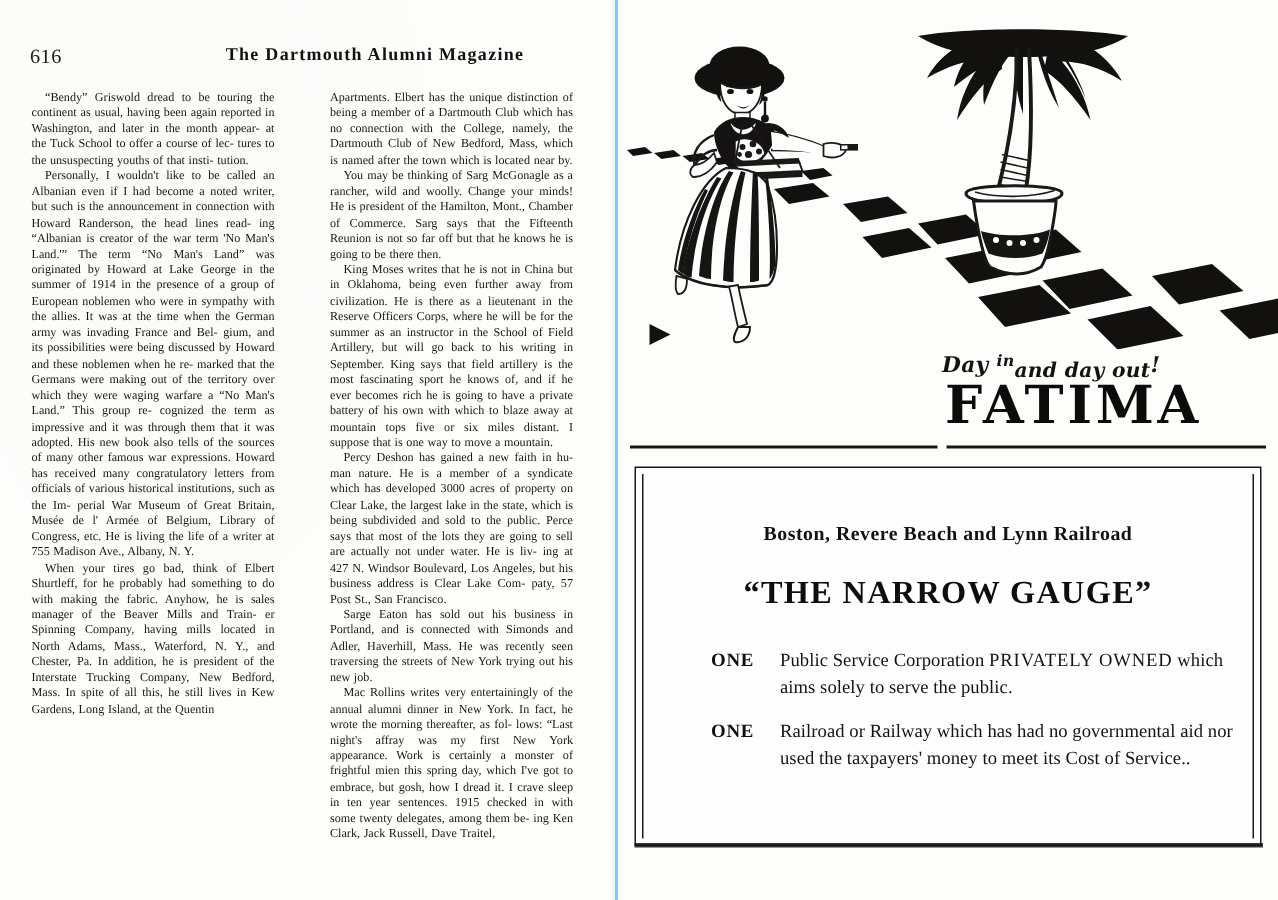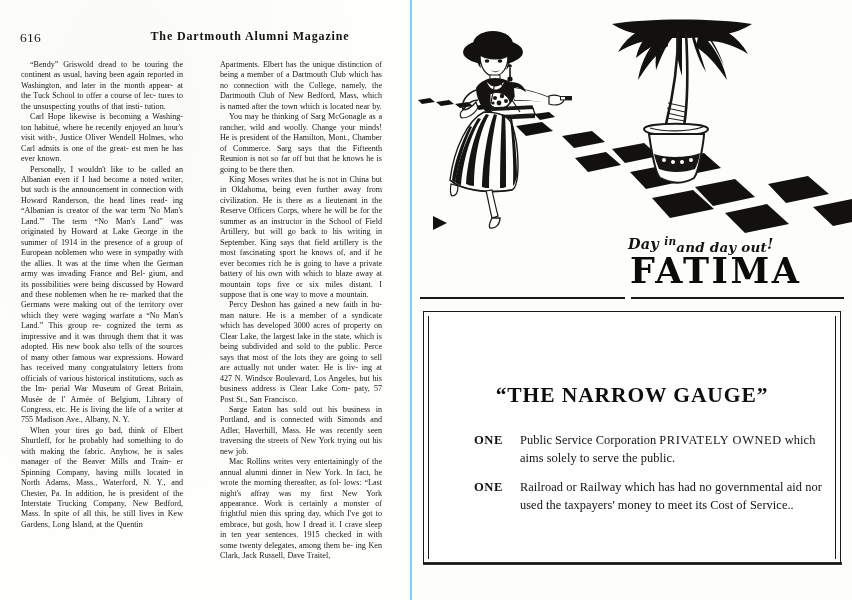--- a/index.html
+++ b/index.html
@@ -220,21 +220,20 @@
 
   <div id="left-page">
 
     <div class="scan-noise" style="left:0;top:0;width:410px;height:600px;"></div>
 
     <div id="page-number">616</div>
     <div id="running-head">The Dartmouth Alumni Magazine</div>
 
     <div class="text-col" id="col-1">
       <p>“Bendy” Griswold dread to be touring the continent as usual, having been again reported in Washington, and later in the month appear- at the Tuck School to offer a course of lec- tures to the unsuspecting youths of that insti- tution.</p>
-      <p>Carl Hope likewise is becoming a Washing- ton habitué, where he recently enjoyed an hour's visit with-, Justice Oliver Wendell Holmes, who Carl admits is one of the great- est men he has ever known.</p>
       <p>Personally, I wouldn't like to be called an Albanian even if I had become a noted writer, but such is the announcement in connection with Howard Randerson, the head lines read- ing “Albanian is creator of the war term 'No Man's Land.'”  The term “No Man's Land” was originated by Howard at Lake George in the summer of 1914 in the presence of a group of European noblemen who were in sympathy with the allies.  It was at the time when the German army was invading France and Bel- gium, and its possibilities were being discussed by Howard and these noblemen when he re- marked that the Germans were making out of the territory over which they were waging warfare a “No Man's Land.”  This group re- cognized the term as impressive and it was through them that it was adopted.  His new book also tells of the sources of many other famous war expressions.  Howard has received many congratulatory letters from officials of various historical institutions, such as the Im- perial War Museum of Great Britain, Musée de l' Armée of Belgium, Library of Congress, etc.  He is living the life of a writer at 755 Madison Ave., Albany, N. Y.</p>
       <p>When your tires go bad, think of Elbert Shurtleff, for he probably had something to do with making the fabric.  Anyhow, he is sales manager of the Beaver Mills and Train- er Spinning Company, having mills located in North Adams, Mass., Waterford, N. Y., and Chester, Pa.  In addition, he is president of the Interstate Trucking Company, New Bedford, Mass.  In spite of all this, he still lives in Kew Gardens, Long Island, at the Quentin</p>
     </div>
 
     <div class="text-col" id="col-2">
       <p class="cont">Apartments.  Elbert has the unique distinction of being a member of a Dartmouth Club which has no connection with the College, namely, the Dartmouth Club of New Bedford, Mass, which is named after the town which is located near by.</p>
       <p>You may be thinking of Sarg McGonagle as a rancher, wild and woolly.  Change your minds! He is president of the Hamilton, Mont., Chamber of Commerce.  Sarg says that the Fifteenth Reunion is not so far off but that he knows he is going to be there then.</p>
       <p>King Moses writes that he is not in China but in Oklahoma, being even further away from civilization.  He is there as a lieutenant in the Reserve Officers Corps, where he will be for the summer as an instructor in the School of Field Artillery, but will go back to his writing in September.  King says that field artillery is the most fascinating sport he knows of, and if he ever becomes rich he is going to have a private battery of his own with which to blaze away at mountain tops five or six miles distant.  I suppose that is one way to move a mountain.</p>
       <p>Percy Deshon has gained a new faith in hu- man nature.  He is a member of a syndicate which has developed 3000 acres of property on Clear Lake, the largest lake in the state, which is being subdivided and sold to the public. Perce says that most of the lots they are going to sell are actually not under water.  He is liv- ing at 427 N. Windsor Boulevard, Los Angeles, but his business address is Clear Lake Com- paty, 57 Post St., San Francisco.</p>
       <p>Sarge Eaton has sold out his business in Portland, and is connected with Simonds and Adler, Haverhill, Mass.  He was recently seen traversing the streets of New York trying out his new job.</p>
@@ -406,20 +405,21 @@
       </svg>
 
       <div id="fatima-tagline"><span>Day </span><span class="sup">in</span><span class="sub">and day out</span><span>!</span></div>
 
       <div id="fatima-wordmark">FATIMA</div>
 
       <div id="fatima-rule"></div>
     </div>
 
     <div id="railroad-ad">
+      <div id="rr-company">Boston, Revere Beach and Lynn Railroad</div>
       <div id="rr-slogan">“THE NARROW GAUGE”</div>
 
       <div class="rr-point" id="rr-point-1">
         <div class="rr-one">ONE</div>
         <div class="rr-body"><span>Public Service Corporation  </span><span class="caps">PRIVATELY OWNED</span><span> which aims solely to serve the public.</span></div>
       </div>
 
       <div class="rr-point" id="rr-point-2">
         <div class="rr-one">ONE</div>
         <div class="rr-body">Railroad or Railway which has had no governmental aid nor used the taxpayers' money to meet its Cost of Service..</div>

